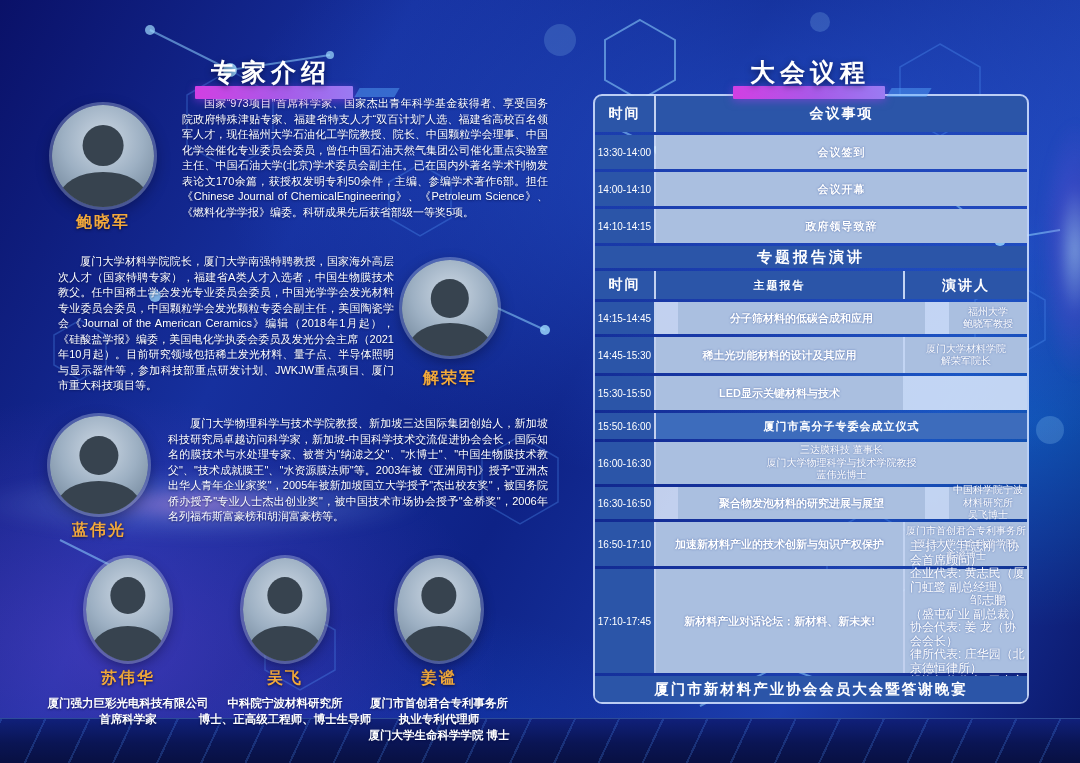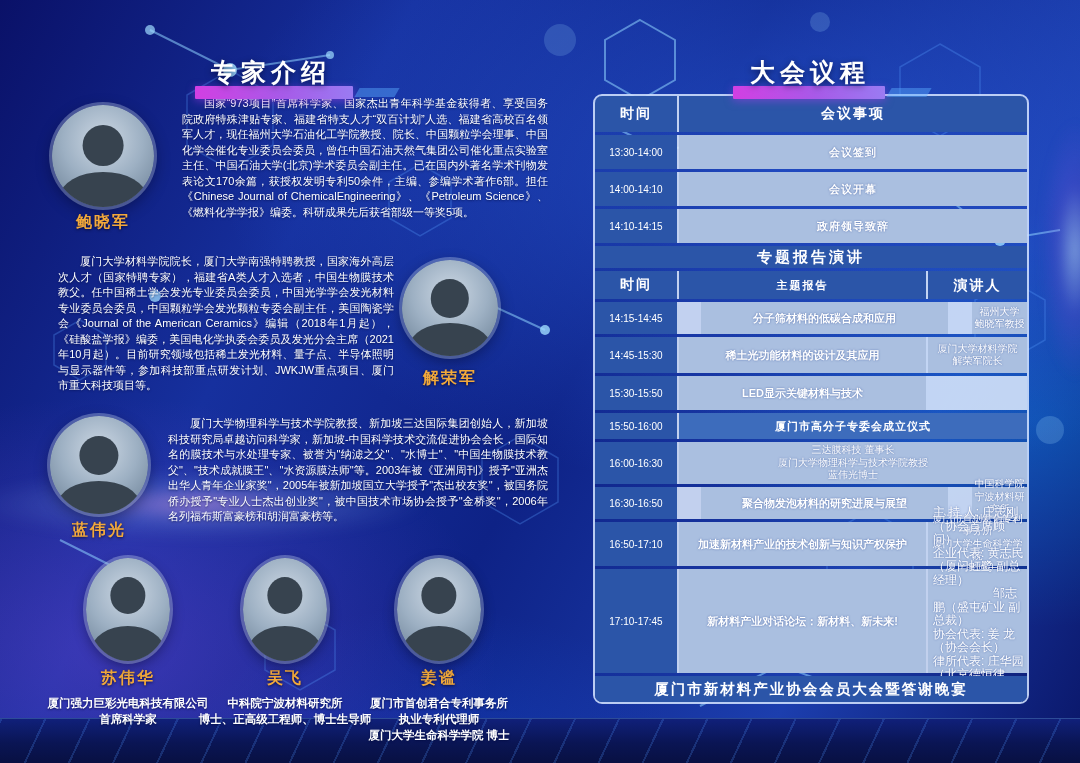--- a/index.html
+++ b/index.html
@@ -58,21 +58,21 @@
   .b-lines{margin-top:6px;color:#fff;font-weight:bold;font-size:11.5px;line-height:16px;
     text-shadow:0 1px 2px rgba(0,10,60,0.7);}
 
   
   .agenda{position:absolute;left:593px;top:94px;width:436px;border:2px solid rgba(205,222,252,0.9);
     border-radius:9px;overflow:hidden;box-sizing:border-box;}
   .ag-row{display:flex;column-gap:2px;background:rgba(225,236,253,0.85);margin-bottom:3px;}
   .ag-row:last-child{margin-bottom:0;}
   .cell{display:flex;align-items:center;justify-content:center;flex-direction:column;
     color:#fff;text-align:center;box-sizing:border-box;}
-  .t{width:82px;flex:none;background:#2b55a8;font-size:10px;letter-spacing:0;}
+  .t{width:59px;flex:none;background:#2b55a8;font-size:10px;letter-spacing:0;}
   .dark{background:#2b55a8;}
   .light{background:#aabfe0;text-shadow:0 0 2px rgba(40,70,150,0.7);}
   .mid{background:#3d6cbc;}
   .rest{flex:1;}
   .topic{width:247px;flex:none;}
   .spk{flex:1;font-size:10px;line-height:12.5px;}
   .head{font-size:14px;font-weight:bold;letter-spacing:2px;}
   .band{font-size:15px;font-weight:bold;letter-spacing:3px;}
   .item{font-size:11px;font-weight:bold;letter-spacing:1px;}
   .topic{font-size:11px;font-weight:bold;line-height:14px;}

